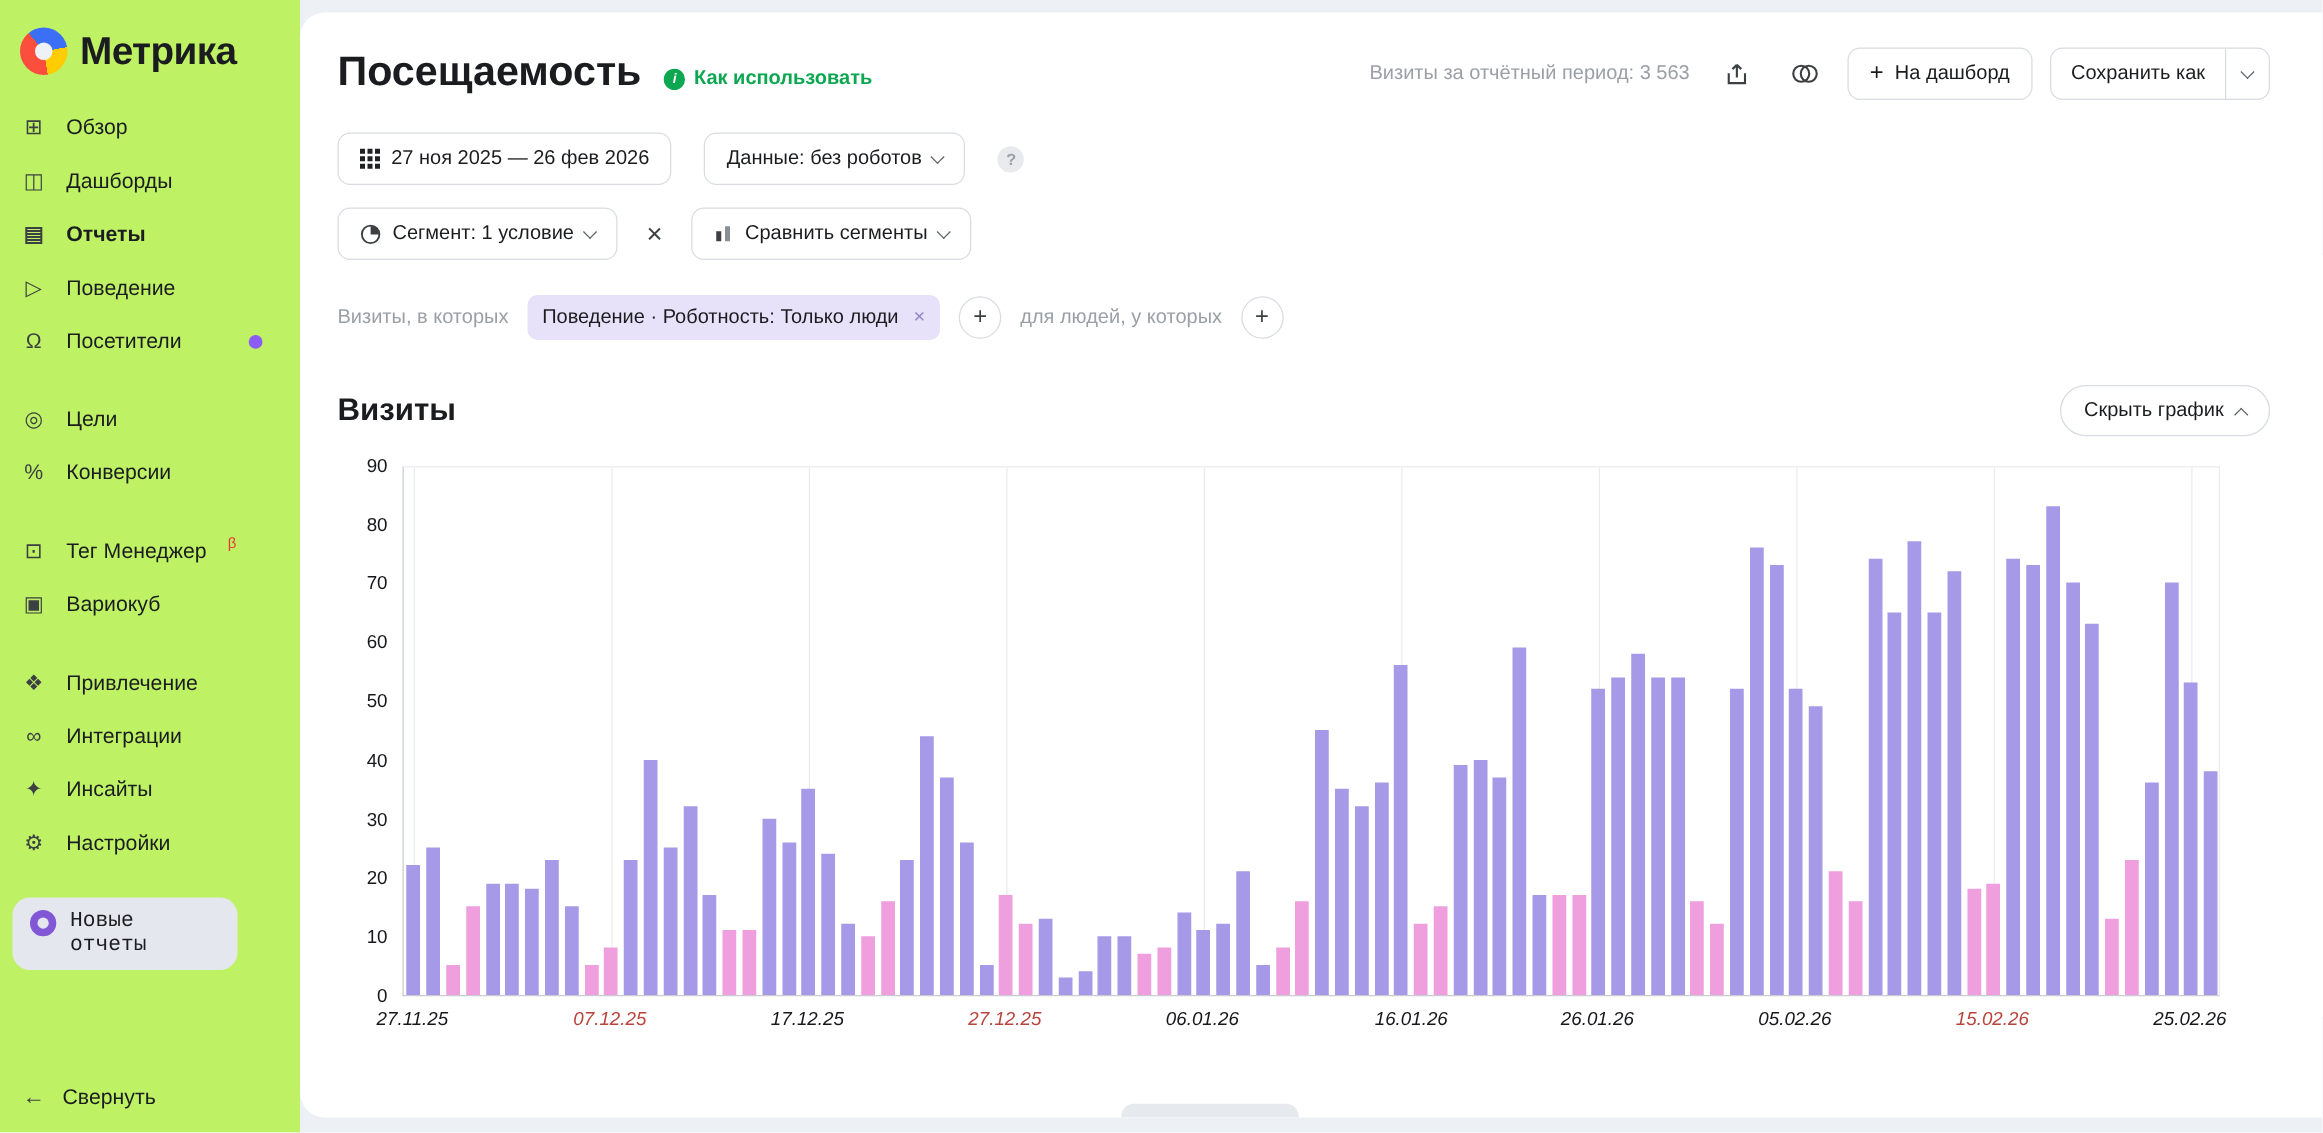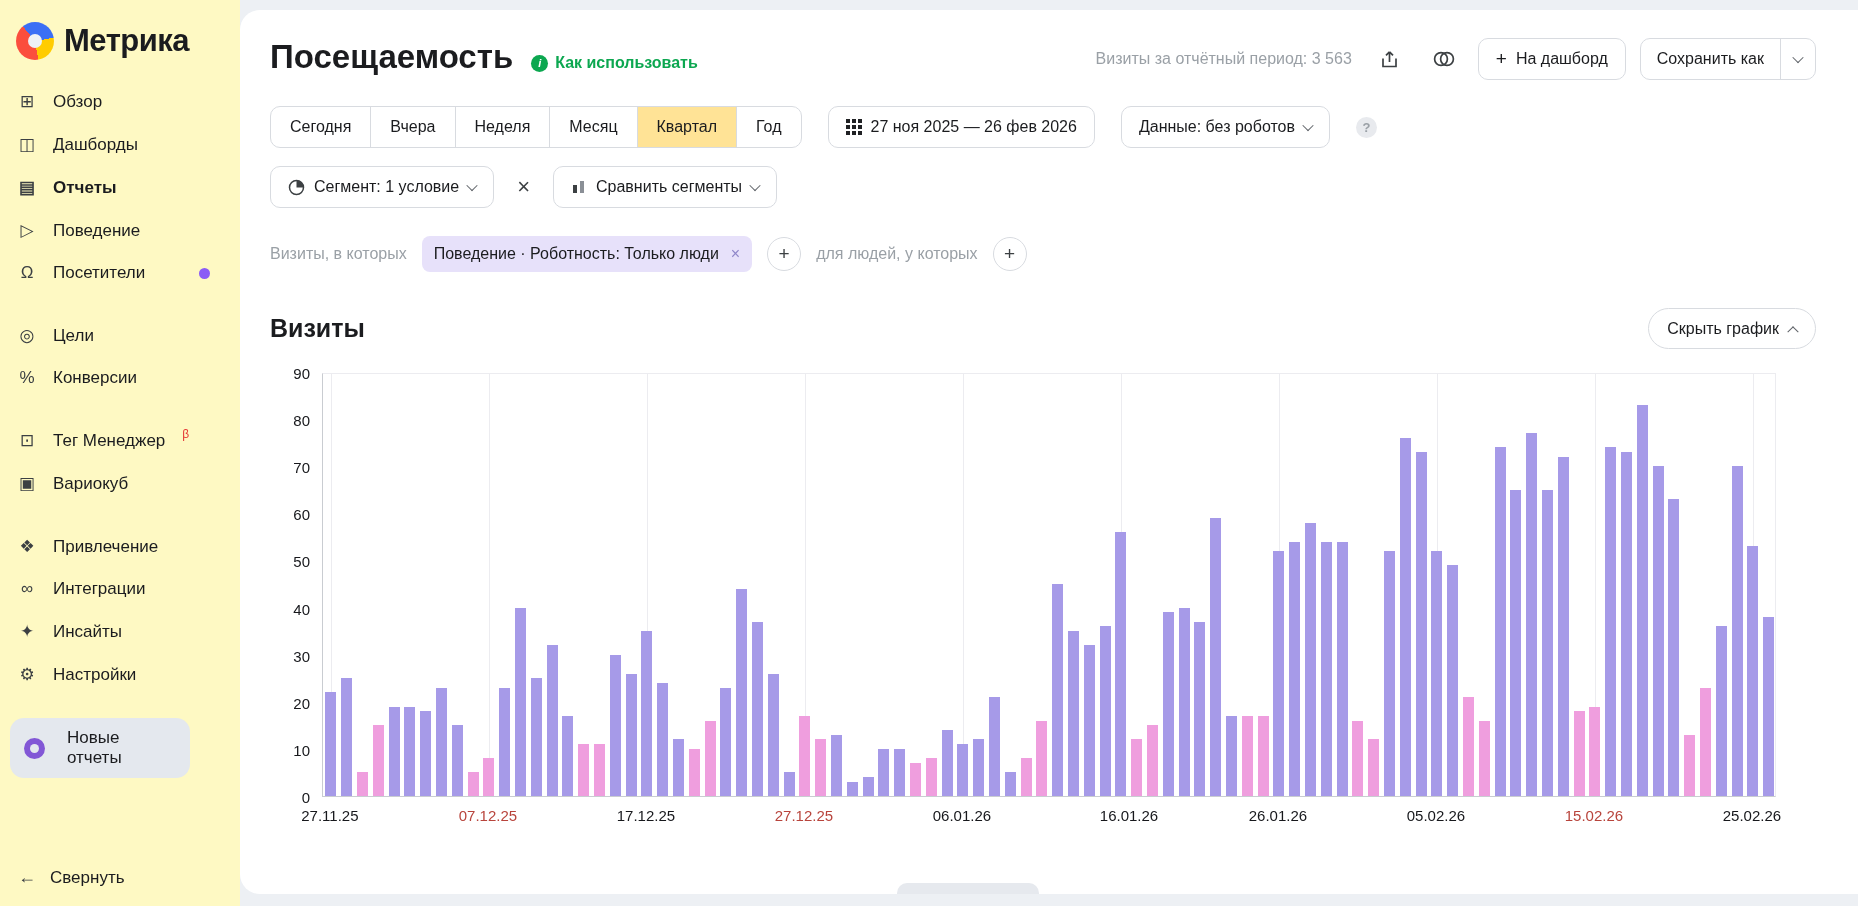--- a/index.html
+++ b/index.html
@@ -7,37 +7,37 @@
   body {
     background: #edf0f4;
     font-family: "Liberation Sans", sans-serif;
     color: #1b1c1f;
     overflow: hidden;
     position: relative;
   }
   button { font-family: inherit; font-size: inherit; color: inherit; background: none; border: none; cursor: pointer; }
 
   
-  .sidebar { position: absolute; left: 0; top: 0; width: 240px; height: 906px; background: #fef9c3; padding-top: 16px; }
+  .sidebar { position: absolute; left: 0; top: 0; width: 240px; height: 906px; background: #bef264; padding-top: 16px; }
   .logo-row { display: flex; align-items: center; gap: 10px; padding: 6px 16px 20px 16px; cursor: pointer; }
   .logo-mark { width: 38px; height: 38px; border-radius: 50%; flex: 0 0 38px;
     background: conic-gradient(from -40deg, #3b6ff5 0 120deg, #ffcc00 120deg 210deg, #fb4e3d 210deg 360deg);
     position: relative; }
   .logo-mark::after { content:""; position:absolute; inset: 12px; background:#eef1f5; border-radius:50%; }
   .logo-text { font-size: 31px; font-weight: 700; letter-spacing: -0.5px; }
 
   .side-item { display: flex; align-items: center; gap: 15px; padding: 11px 16px; font-size: 17px; cursor: pointer; }
   .side-item .g-icon { width: 22px; text-align: center; font-size: 17px; color: #3c4043; flex: 0 0 22px; }
   .side-item.active { font-weight: 700; }
   .side-item.gap { margin-top: 20px; }
   .dot { width: 11px; height: 11px; border-radius: 50%; background: #8b5cf6; margin-left: auto; margin-right: 14px; }
   .beta { color: #e53935; font-size: 12px; margin-left: 2px; transform: translateY(-7px); display: inline-block; }
 
   .new-reports { margin: 22px 10px 0; background: #e4e8ee; border-radius: 14px; padding: 10px 14px;
-    display: flex; align-items: center; gap: 22px; font-size: 17px; width: 180px; cursor: pointer; }
+    display: flex; align-items: flex-start; gap: 11px; font-size: 17px; width: 180px; cursor: pointer; font-family: Liberation Mono, monospace; }
   .toggle-ico { width: 21px; height: 21px; border-radius: 50%; background: #8257d6; position: relative; flex: 0 0 21px; }
   .toggle-ico::after { content:""; position:absolute; inset: 6px; background:#e4e8ee; border-radius:50%; }
 
   .collapse { position: absolute; bottom: 18px; left: 18px; display: flex; gap: 14px; align-items: center; font-size: 17px; cursor: pointer; }
   .collapse .g-icon { color: #3c4043; font-size: 18px; }
 
   
   .card { position: absolute; left: 240px; top: 10px; right: 0; bottom: 12px; background: #fff;
     border-radius: 20px 0 0 20px; padding: 28px 42px 0 30px; overflow: hidden; }
 
@@ -96,21 +96,21 @@
 
   
   .chart-wrap { display: flex; margin-top: 24px; }
   .y-axis { position: relative; width: 52px; height: 424px; flex: 0 0 52px; }
   .y-axis .yl { position: absolute; right: 12px; font-size: 15px; color: #17181c; transform: translateY(-50%); }
   .plot { position: relative; width: 1454px; height: 424px;
     border-left: 1px solid #c9ccd1; border-bottom: 1px solid #c9ccd1;
     border-top: 1px solid #ececf0; border-right: 1px solid #ececf0; }
   .gridline { position: absolute; top: 0; bottom: 0; width: 1px; background: #ececf0; }
   .bar { position: absolute; bottom: 0; width: 11px; }
-  .x-axis { position: relative; height: 36px; margin-left: 52px; }
+  .x-axis { position: relative; height: 36px; margin-left: 52px; font-style: italic; }
   .xl { position: absolute; top: 10px; font-size: 15px; transform: translateX(-50%); white-space: nowrap; color: #17181c; }
   .xl.red { color: #b8443c; }
 
   .partial-control { position: absolute; left: 657px; bottom: 0; width: 142px; height: 11px;
     background: #e6e9ee; border-radius: 10px 10px 0 0; }
 
   svg.lineicon { display: block; }
 </style>
 </head>
 <body>
@@ -220,28 +220,20 @@
           <span>Сохранить как</span>
         </button>
         <button class="seg-chev">
           <span class="chev-d"></span>
         </button>
       </div>
     </div>
   </div>
 
   <div class="tabs-row">
-    <div class="segctl">
-        <button class="tab">Сегодня</button>
-        <button class="tab">Вчера</button>
-        <button class="tab">Неделя</button>
-        <button class="tab">Месяц</button>
-        <button class="tab active">Квартал</button>
-        <button class="tab">Год</button>
-      </div>
     <button class="btn">
       <span class="grid-ico">
           <i></i>
           <i></i>
           <i></i>
           <i></i>
           <i></i>
           <i></i>
           <i></i>
           <i></i>

